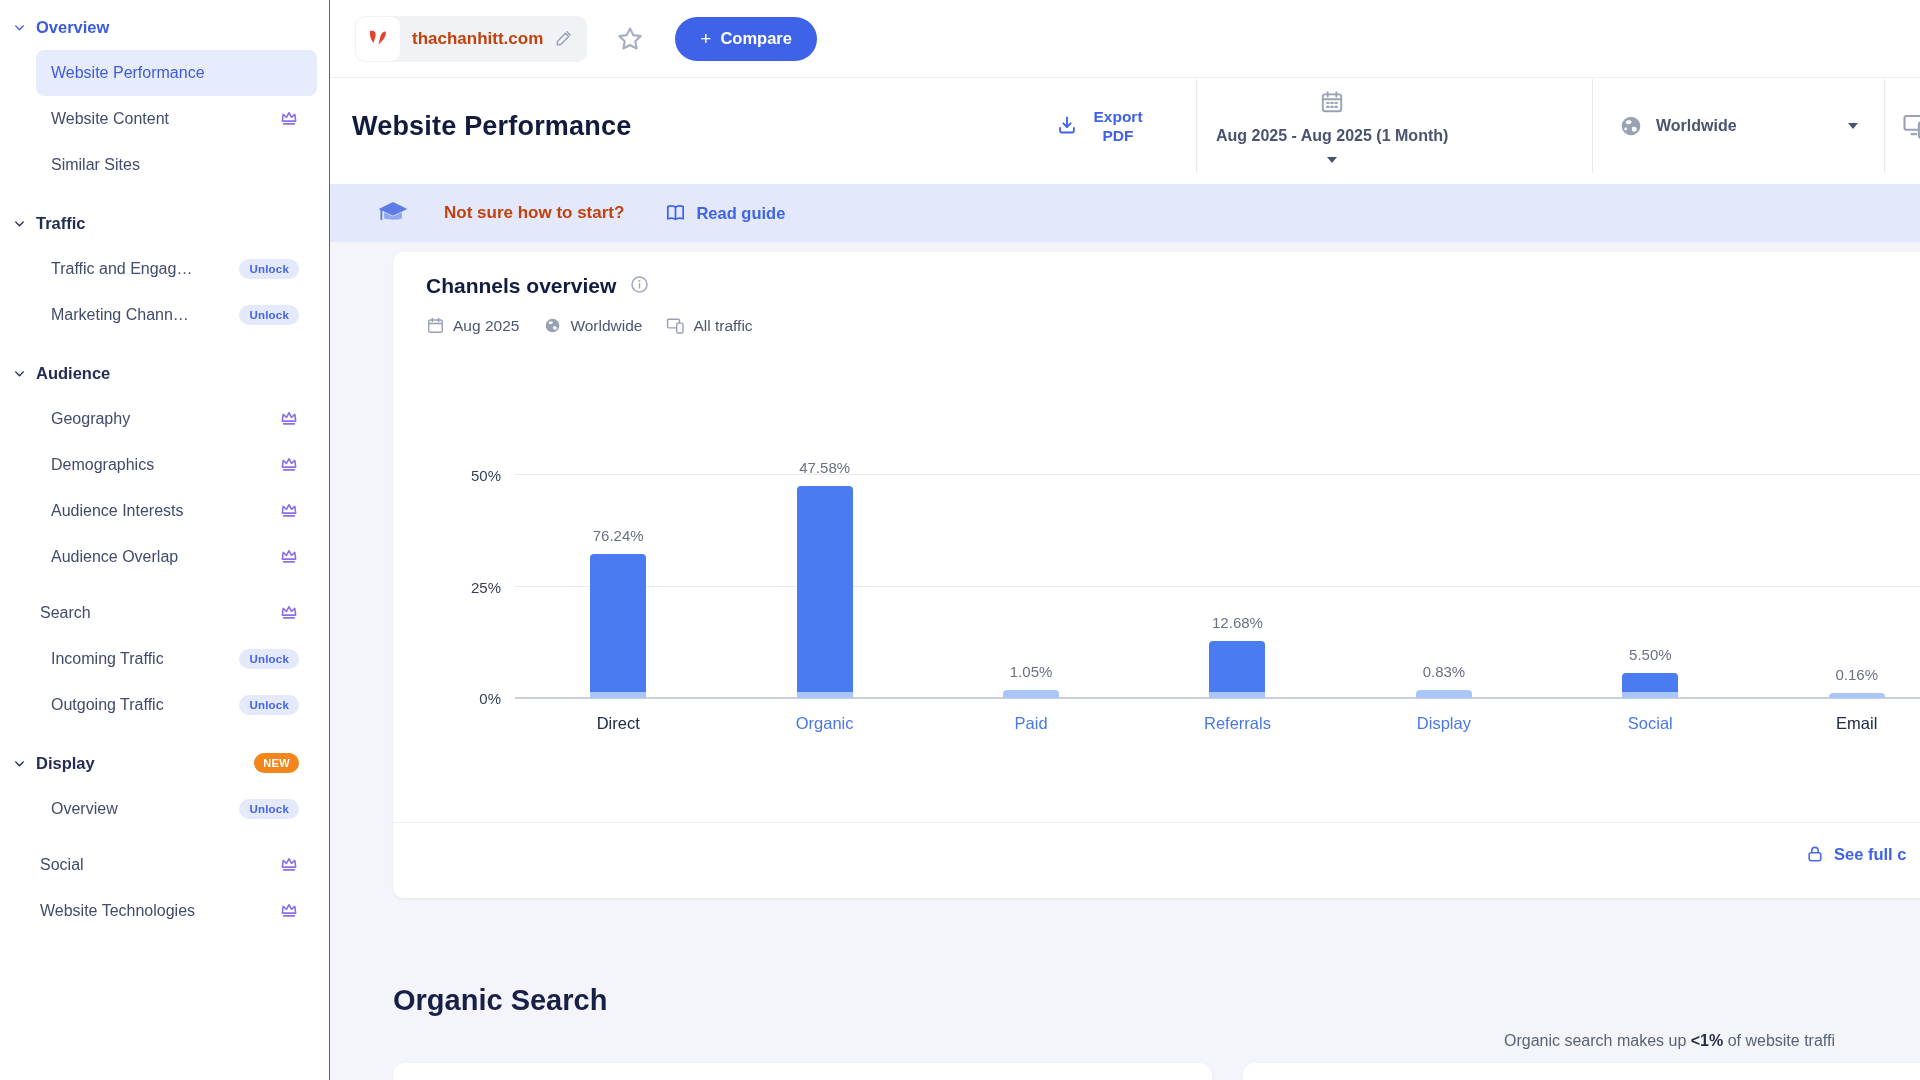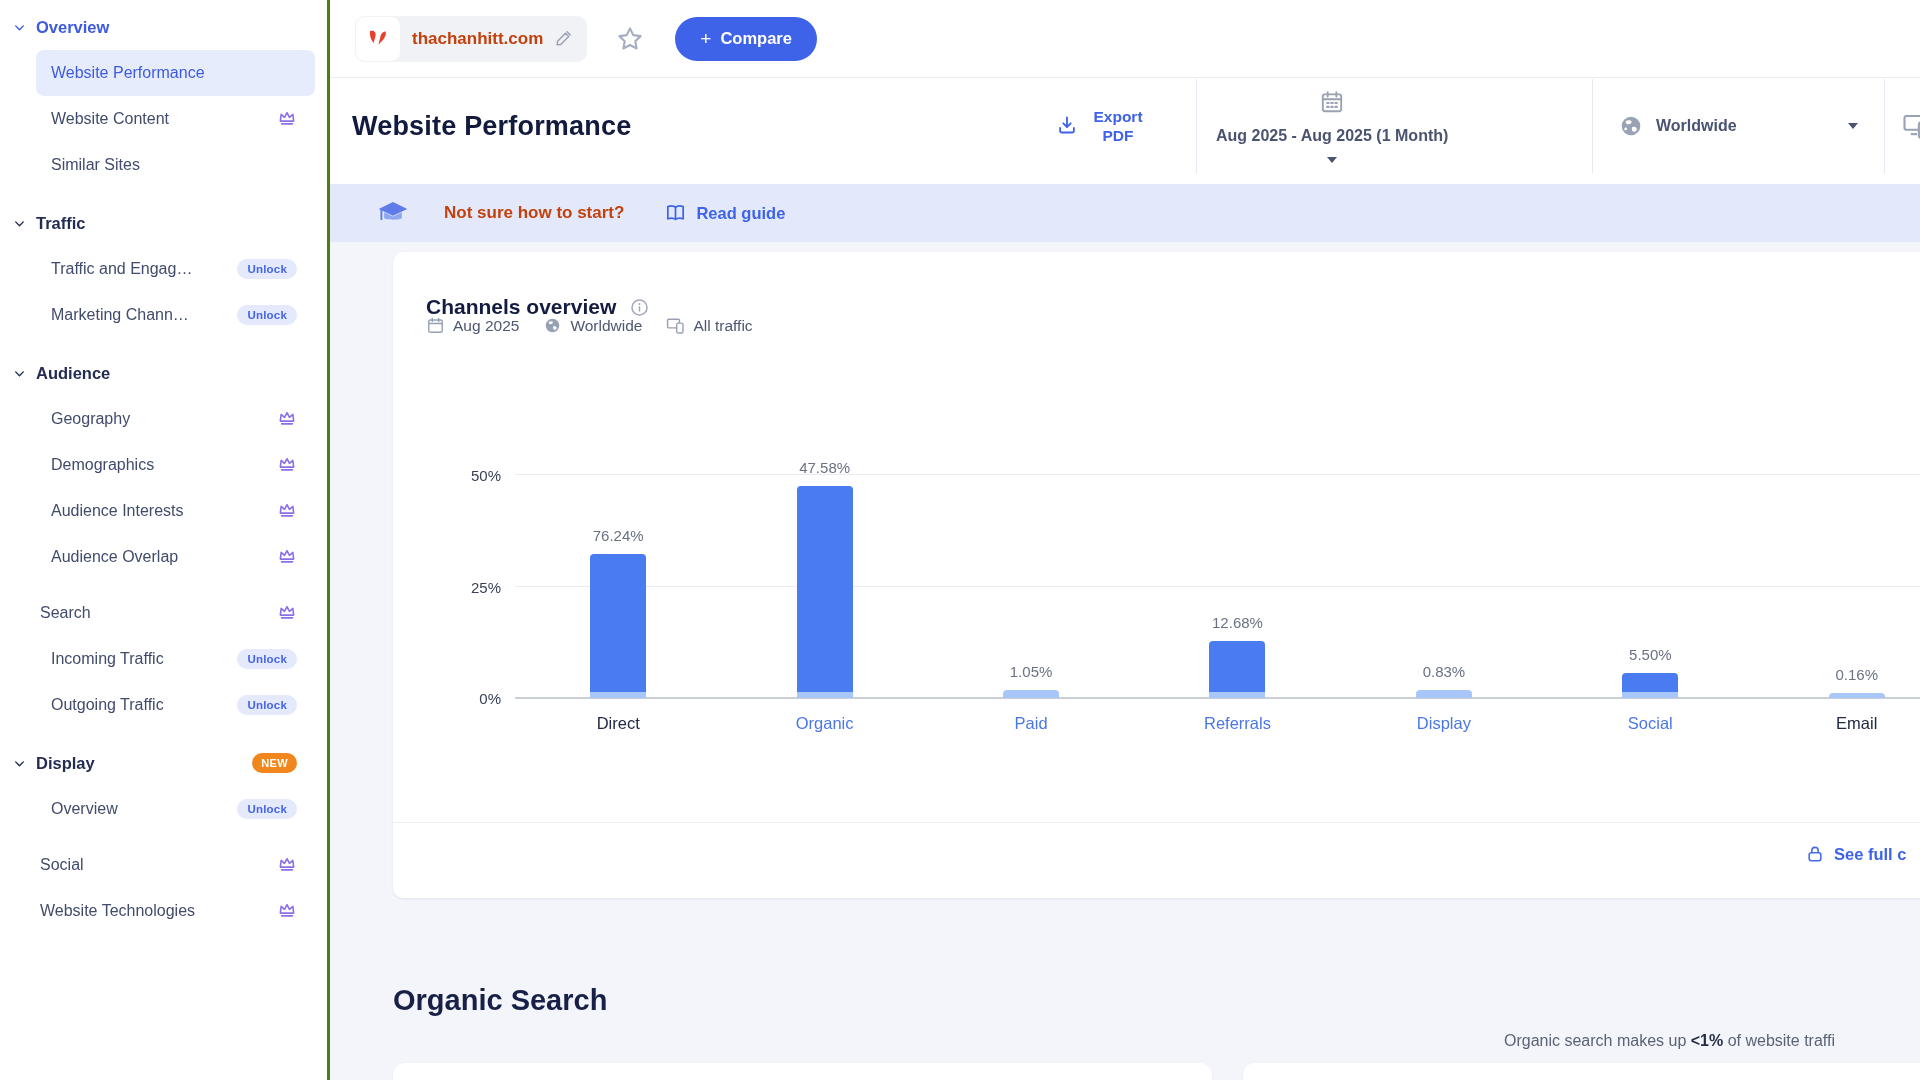--- a/index.html
+++ b/index.html
@@ -2,21 +2,21 @@
 <html><head>
 <meta charset="utf-8">
 <style>
   * { margin:0; padding:0; box-sizing:border-box; }
   html,body { background:#fff; }
   body { font-family:"Liberation Sans","DejaVu Sans",sans-serif; }
   #page { position:relative; width:1920px; height:1080px; overflow:hidden; background:#fff; }
 
   
   #sidebar { position:absolute; left:0; top:0; width:330px; height:1080px; background:#fff;
-             border-right:3px solid #4d7c0f; padding-top:4px; z-index:5; }
+             border-right:1px solid #4d7c0f; padding-top:4px; z-index:5; }
   .nav-row { position:relative; height:46px; display:flex; align-items:center; cursor:pointer; }
   .nav-section { padding-left:13px; gap:10px; font-size:16.5px; font-weight:700; color:#232D54; margin-top:12px; }
   .nav-section.accent { color:#3D5BE0; }
   .nav-child { padding-left:51px; font-size:16px; color:#414B6B; }
   .nav-item { padding-left:40px; font-size:16px; color:#414B6B; margin-top:10px; }
   .tight { margin-top:0 !important; }
   .nav-row .lbl { position:relative; z-index:1; white-space:nowrap; }
   .nav-row.sel::before { content:""; position:absolute; left:36px; right:12px; top:0; bottom:0;
                          background:#E7ECFC; border-radius:8px; }
   .nav-row.sel .lbl { color:#3D5BE0; font-weight:500; }
@@ -64,21 +64,21 @@
   #banner { position:absolute; left:330px; top:184px; width:1590px; height:58px; background:#E3E9FB;
             display:flex; align-items:center; padding-left:46px; }
   #banner-text { margin-left:34px; font-size:17px; font-weight:700; color:#c2410c; }
   #read-guide { margin-left:40px; display:flex; align-items:center; gap:9px; cursor:pointer; }
   #read-guide span { font-size:16.5px; font-weight:700; color:#3E63E8; }
 
   
   #content-bg { position:absolute; left:330px; top:242px; width:1590px; height:838px; background:#F3F5FA; }
   #channels-card { position:absolute; left:63px; top:10px; width:1567px; height:646px; background:#fff;
                    border-radius:10px; box-shadow:0 1px 3px rgba(25,35,80,.08); }
-  #card-title-row { position:absolute; left:33px; top:22px; display:flex; align-items:center; gap:13px;margin-top:21px; }
+  #card-title-row { position:absolute; left:33px; top:22px; display:flex; gap:13px; }
   #card-title { font-size:21px; font-weight:800; color:#131B40; }
   #card-meta { position:absolute; left:33px; top:64px; display:flex; align-items:center; gap:24px; }
   .meta-group { display:flex; align-items:center; gap:8px; }
   .meta-text { font-size:15.5px; color:#4E5770; }
 
   
   #plot { position:absolute; left:122px; top:200px; width:1445px; height:246px; }
   .gridline { position:absolute; left:0; right:0; height:1px; background:#E9EBF1; }
   #baseline { position:absolute; left:0; right:0; bottom:-1px; height:2px; background:#CBCFD9; }
   .ytick { position:absolute; left:-66px; width:52px; text-align:right; font-size:15px; color:#39415A;

